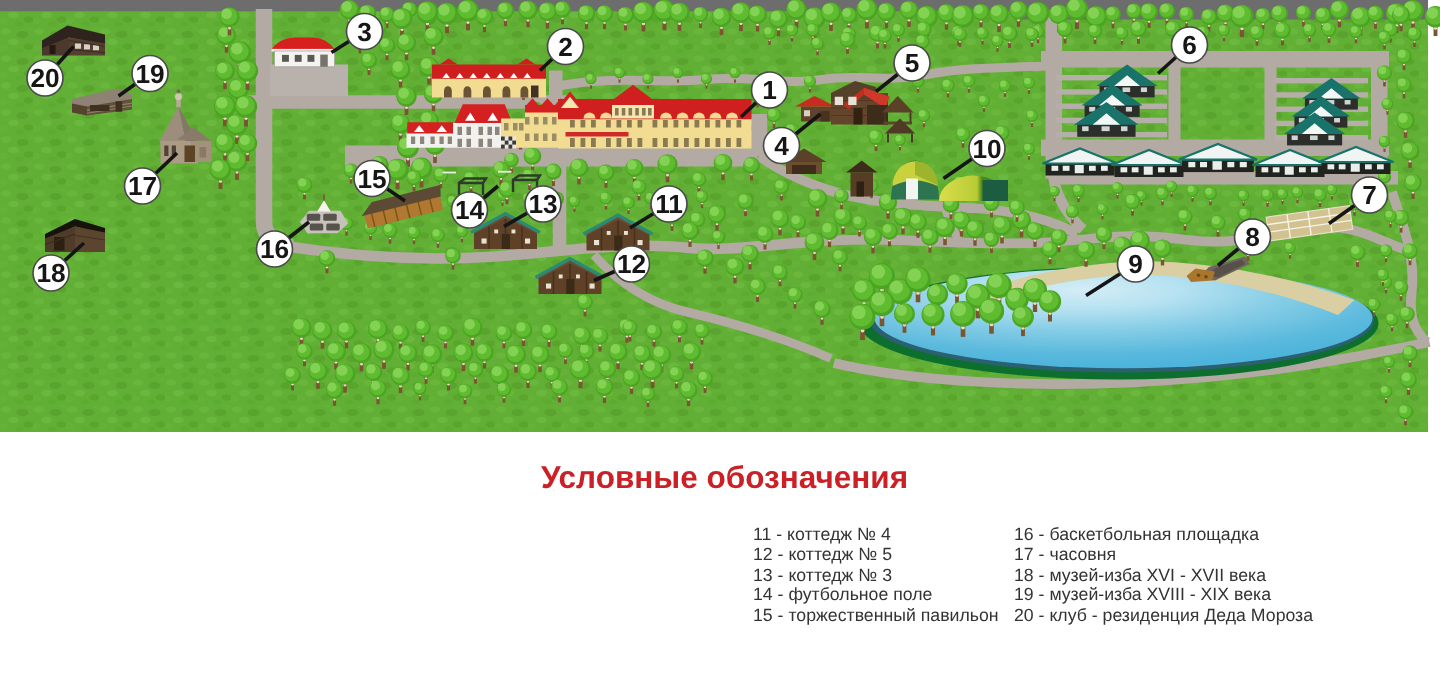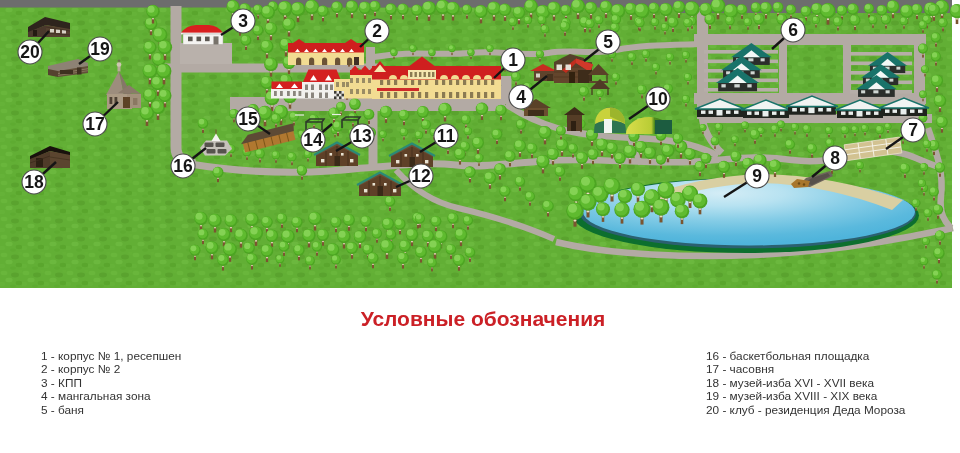--- a/index.html
+++ b/index.html
@@ -1045,18 +1045,18 @@
 
 <g>
         <line x1="30" y1="52" x2="49" y2="31" stroke="#151515" stroke-width="2.4"></line>
 <circle cx="30" cy="52" r="12" fill="#fff" stroke="#4a4a4a" stroke-width="1.1"></circle>
 <text x="30" y="58" text-anchor="middle" font-size="17.5" font-weight="bold" fill="#161616" font-family="Liberation Sans, sans-serif">20</text>
       </g>
 </svg>
 
 <div class="lg" style="left:3px;top:308px;width:960px;text-align:center;font-size:21px;font-weight:bold;color:#cb2026;line-height:21px">Условные обозначения</div>
 
-<div class="lg" style="left:41px;top:350px">1 - корпус № 1, ресепшен<br>2 - корпус № 2<br>3 - КПП<br>4 - мангальная зона<br>5 - баня</div>
-
-
-
-<div class="lg" style="left:706px;top:350px">16 - баскетбольная площадка<br>17 - часовня<br>18 - музей-изба XVI - XVII века<br>19 - музей-изба XVIII - XIX века<br>20 - клуб - резиденция Деда Мороза</div>
+
+
+<div class="lg" style="left:502px;top:350px">11 - коттедж № 4<br>12 - коттедж № 5<br>13 - коттедж № 3<br>14 - футбольное поле<br>15 - торжественный павильон</div>
+
+<div class="lg" style="left:676px;top:350px">16 - баскетбольная площадка<br>17 - часовня<br>18 - музей-изба XVI - XVII века<br>19 - музей-изба XVIII - XIX века<br>20 - клуб - резиденция Деда Мороза</div>
 </div>
 
 </body></html>

